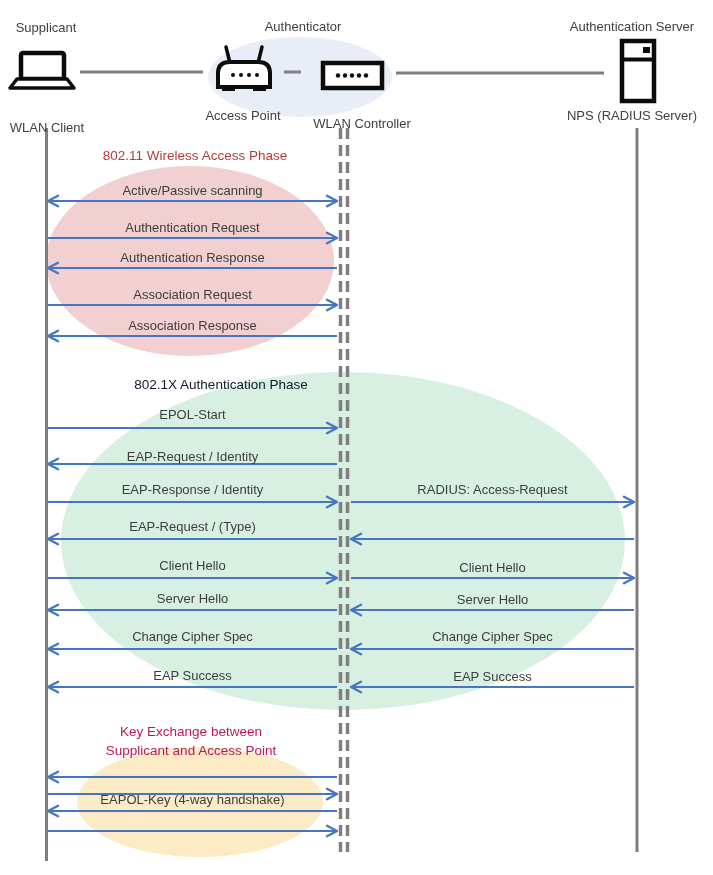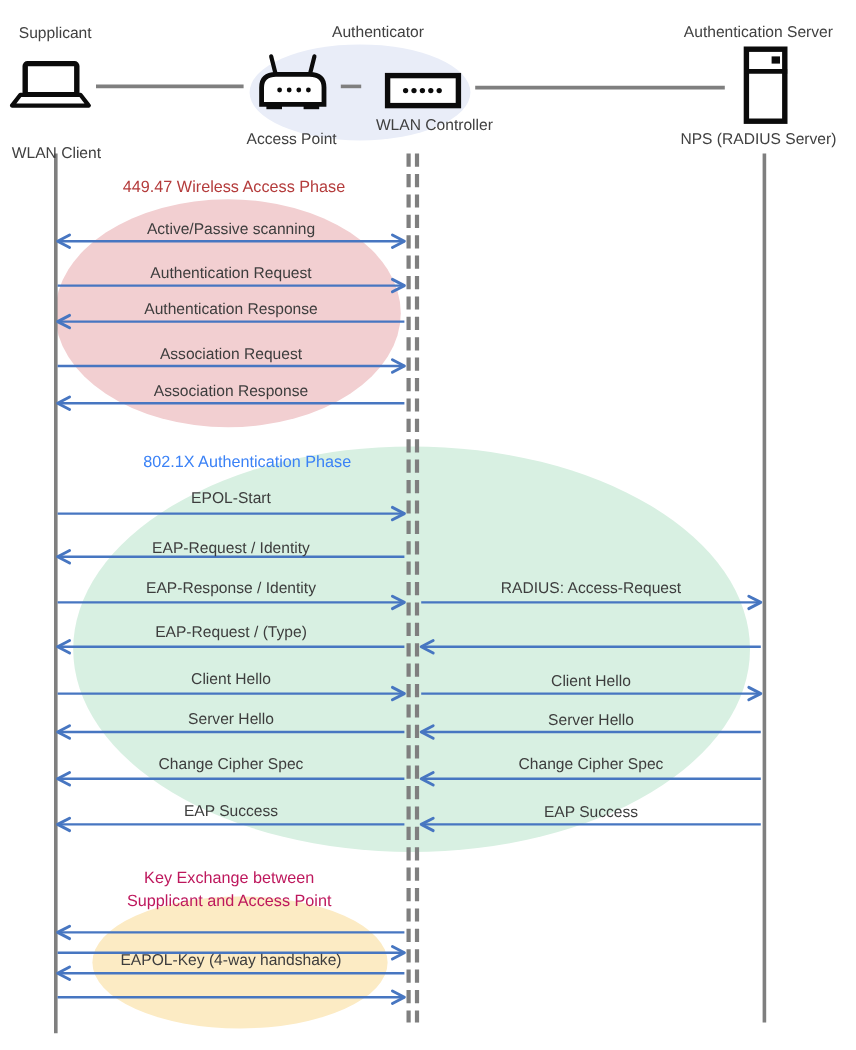--- a/index.html
+++ b/index.html
@@ -117,30 +117,30 @@
       <line x1="48" y1="794" x2="337" y2="794" stroke="#4776C1" stroke-width="2"></line>
       <path d="M 327 788.8 L 337 794 L 327 799.2" fill="none" stroke="#4776C1" stroke-width="2.4" stroke-linecap="round" stroke-linejoin="round"></path>
       <line x1="48" y1="811" x2="337" y2="811" stroke="#4776C1" stroke-width="2"></line>
       <path d="M 58 805.8 L 48 811 L 58 816.2" fill="none" stroke="#4776C1" stroke-width="2.4" stroke-linecap="round" stroke-linejoin="round"></path>
       <line x1="48" y1="831" x2="337" y2="831" stroke="#4776C1" stroke-width="2"></line>
       <path d="M 327 825.8 L 337 831 L 327 836.2" fill="none" stroke="#4776C1" stroke-width="2.4" stroke-linecap="round" stroke-linejoin="round"></path>
     </g>
 </svg>
 
 <div class="lbl hdr" style="left:46px;top:28px;">Supplicant</div>
-<div class="lbl hdr" style="left:303px;top:27px;margin-left:12px;">Authenticator</div>
+<div class="lbl hdr" style="left:303px;top:27px;">Authenticator</div>
 <div class="lbl hdr" style="left:632px;top:27px;">Authentication Server</div>
 
 <div class="lbl hdr" style="left:47px;top:128px;">WLAN Client</div>
 <div class="lbl hdr" style="left:243px;top:116px;">Access Point</div>
-<div class="lbl hdr" style="left:362px;top:104px;">WLAN Controller</div>
+<div class="lbl hdr" style="left:362px;top:124px;">WLAN Controller</div>
 <div class="lbl hdr" style="left:632px;top:116px;">NPS (RADIUS Server)</div>
 
-<div class="phase-title" style="left: 195px; top: 146px; color: rgb(180, 60, 60);">449.47 Wireless Access Phase</div>
-<div class="phase-title" style="left: 206px; top: 375px; color: #3b82f6;">802.1X Authentication Phase</div>
+<div class="phase-title" style="left: 195px; top: 146px; color: rgb(180, 60, 60);">802.11 Wireless Access Phase</div>
+<div class="phase-title" style="left: 221px; top: 375px; color: #0f172a;">802.1X Authentication Phase</div>
 <div class="phase-title" style="left: 191px; top: 722px; color: #be185d;">
   <div>Key Exchange between</div>
   <div>Supplicant and Access Point</div>
 </div>
 
 <div id="message-labels">
     <div class="lbl" style="left: 192.5px; top: 191px;">Active/Passive scanning</div>
     <div class="lbl" style="left: 192.5px; top: 228px;">Authentication Request</div>
     <div class="lbl" style="left: 192.5px; top: 258px;">Authentication Response</div>
     <div class="lbl" style="left: 192.5px; top: 295px;">Association Request</div>

